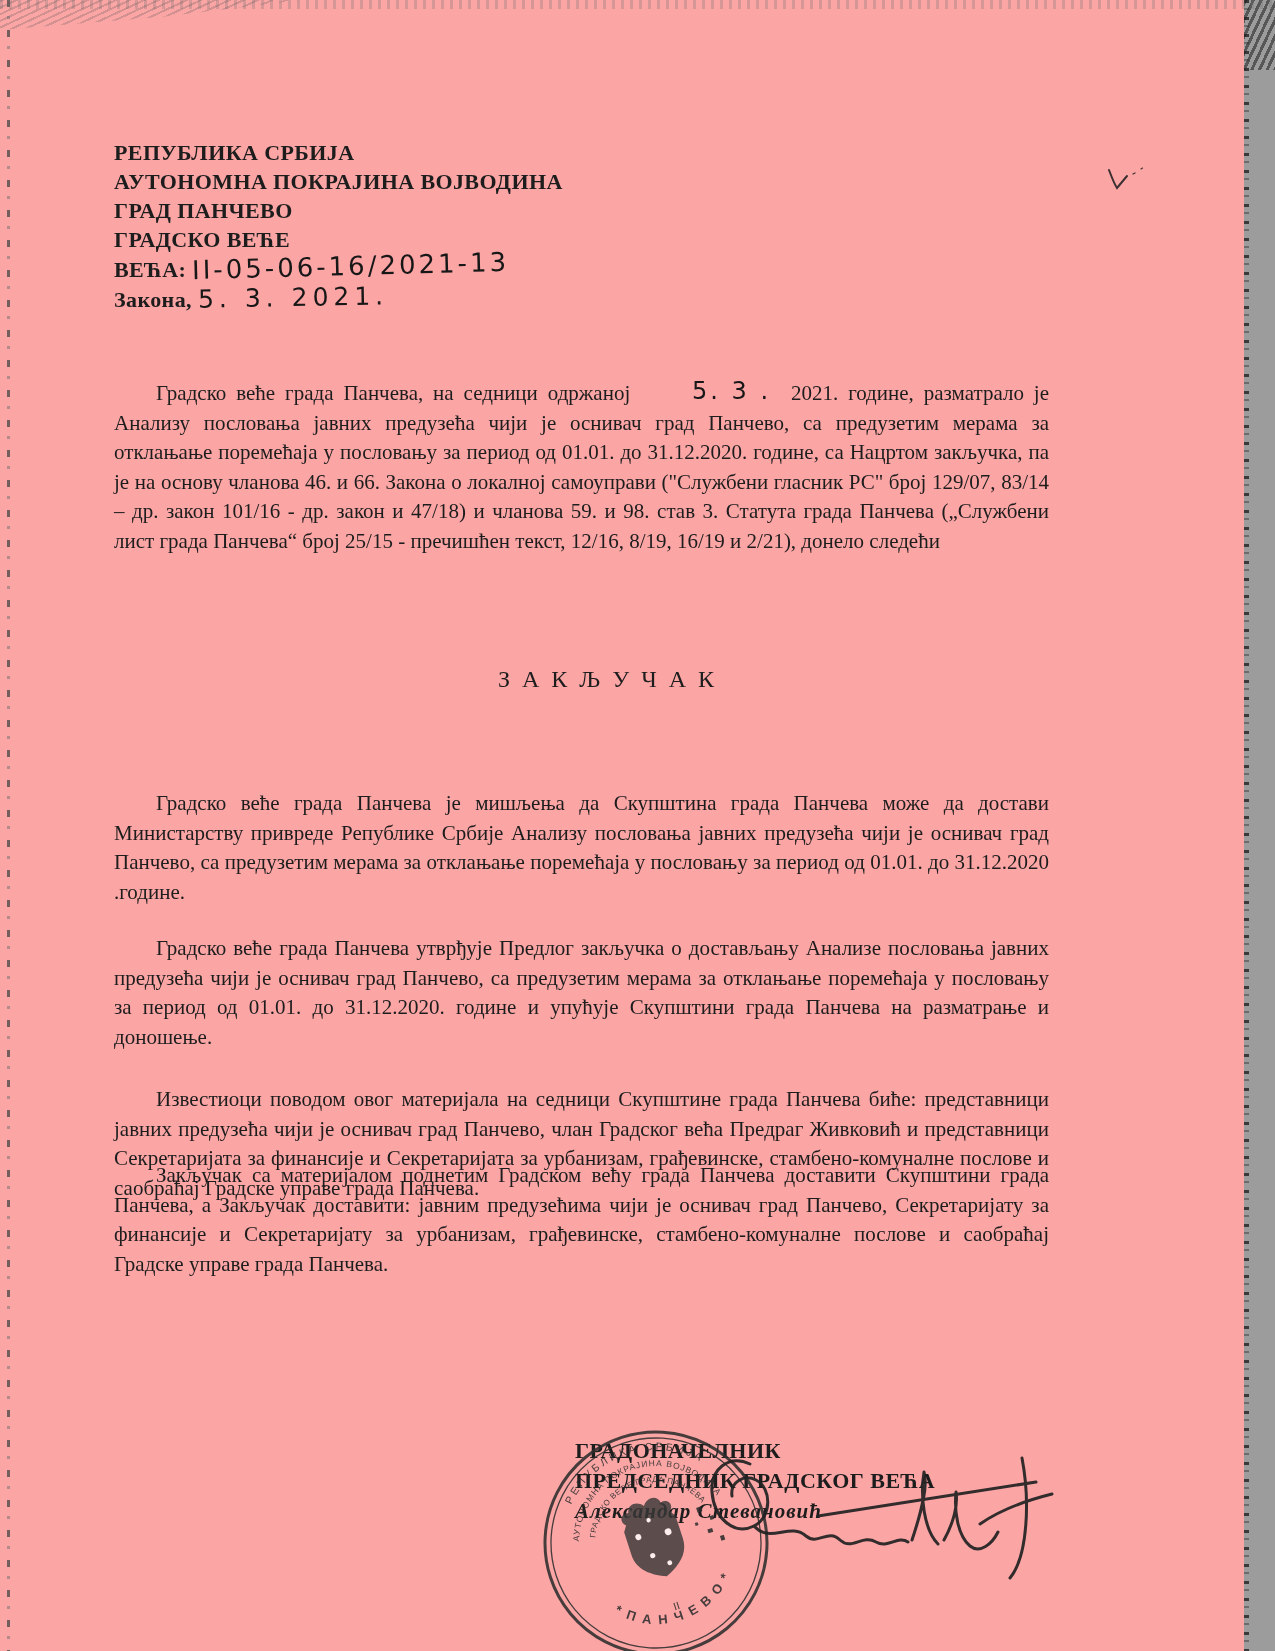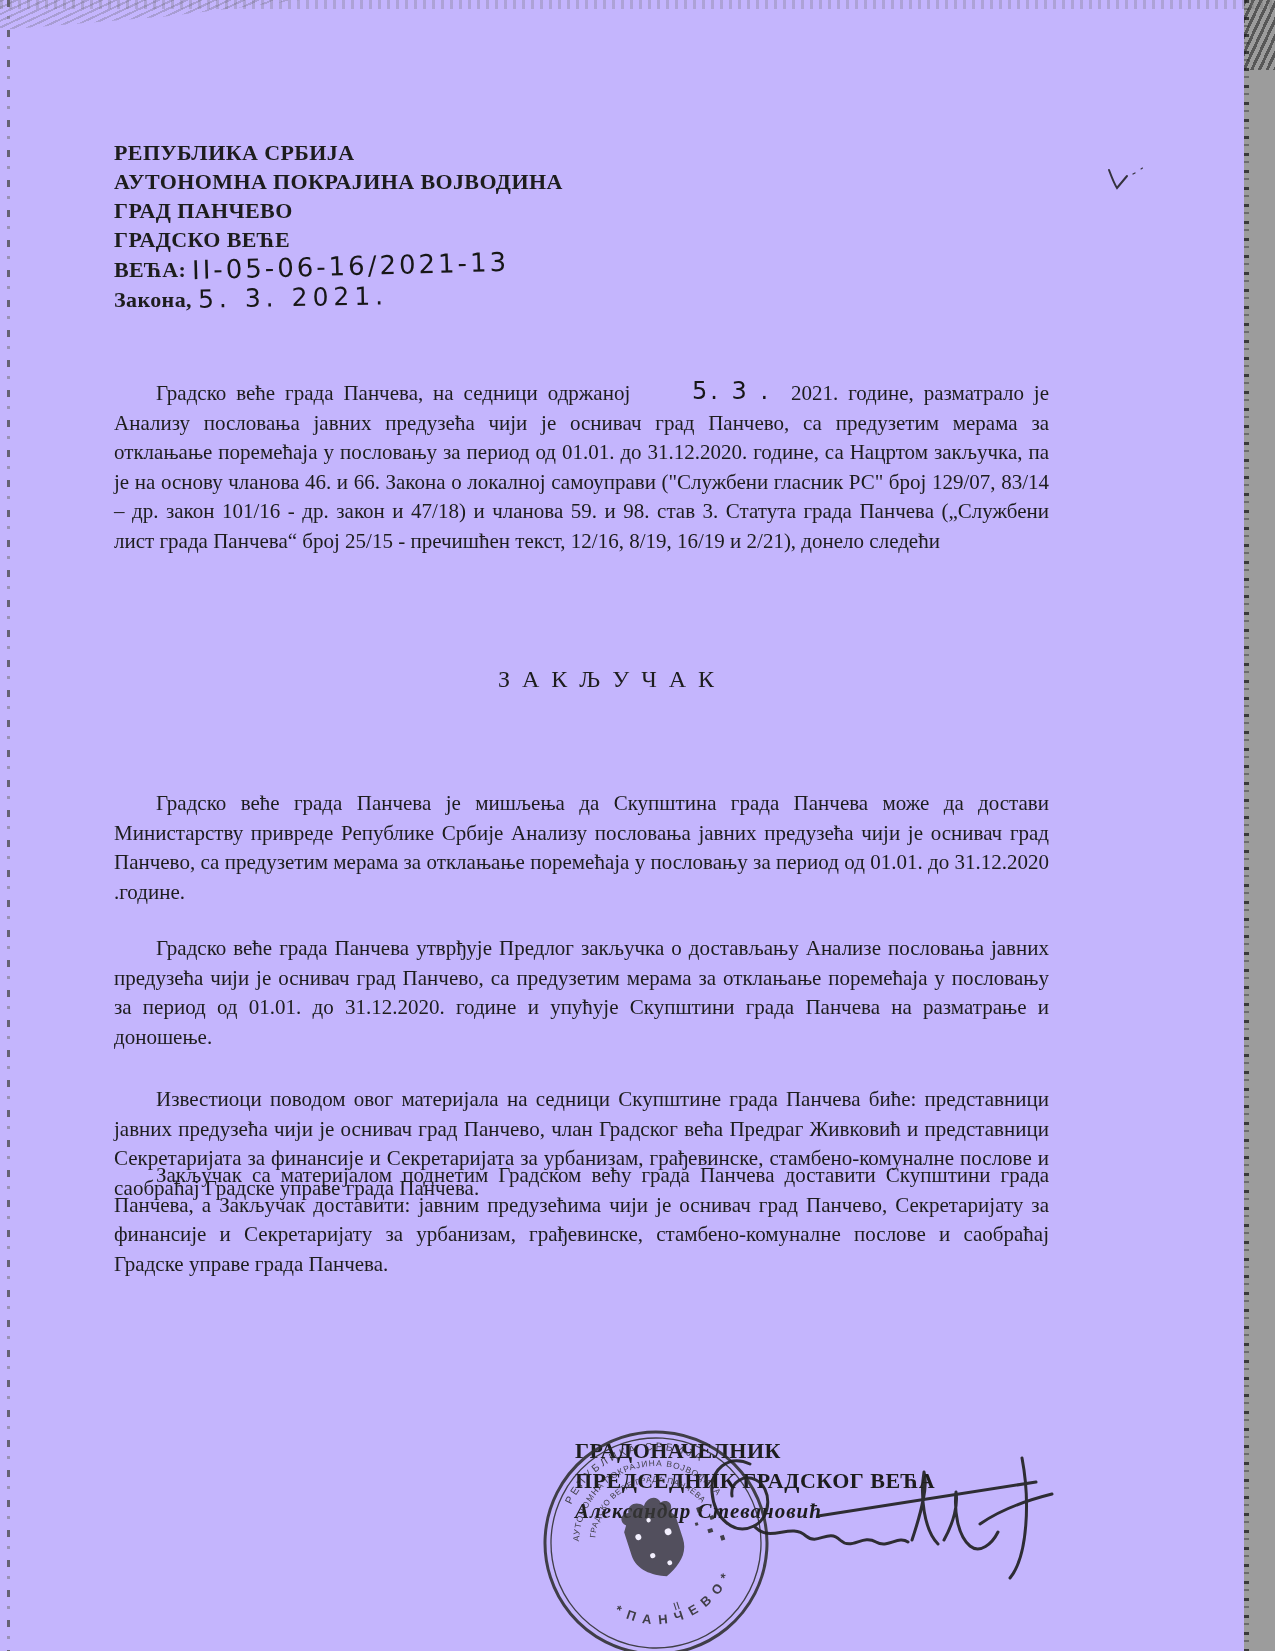--- a/index.html
+++ b/index.html
@@ -1,20 +1,20 @@
 <!DOCTYPE html>
 <html><head>
 <meta charset="utf-8">
 <style>
   html,body{margin:0;padding:0;background:#d9d9d9;}
   .page{
     position:relative;
     width:1275px;height:1651px;
     margin:0 auto;
-    background:#c4b5fd;
+    background:#fca5a5;
     overflow:hidden;
     font-family:"Liberation Serif", serif;
     color:#1d1d1d;
   }
 
   
   .edge-right{
     position:absolute;right:0;top:0;width:31px;height:100%;
     background:#9c9c9c;
   }

